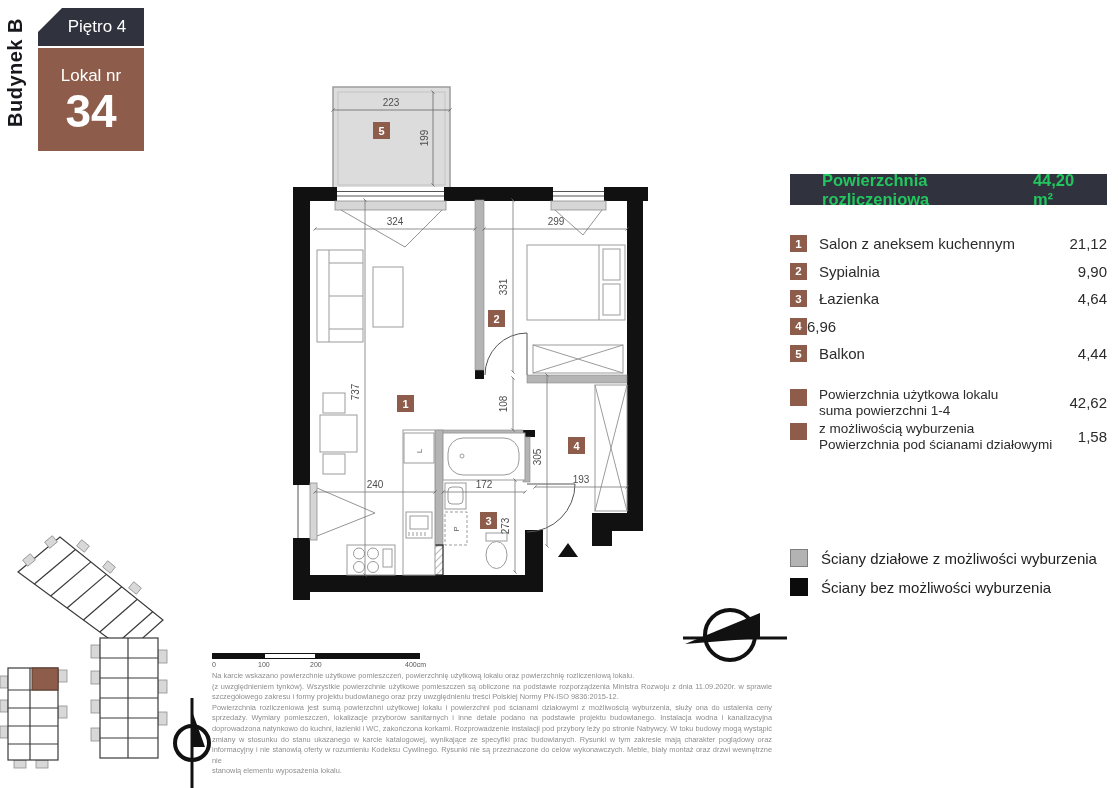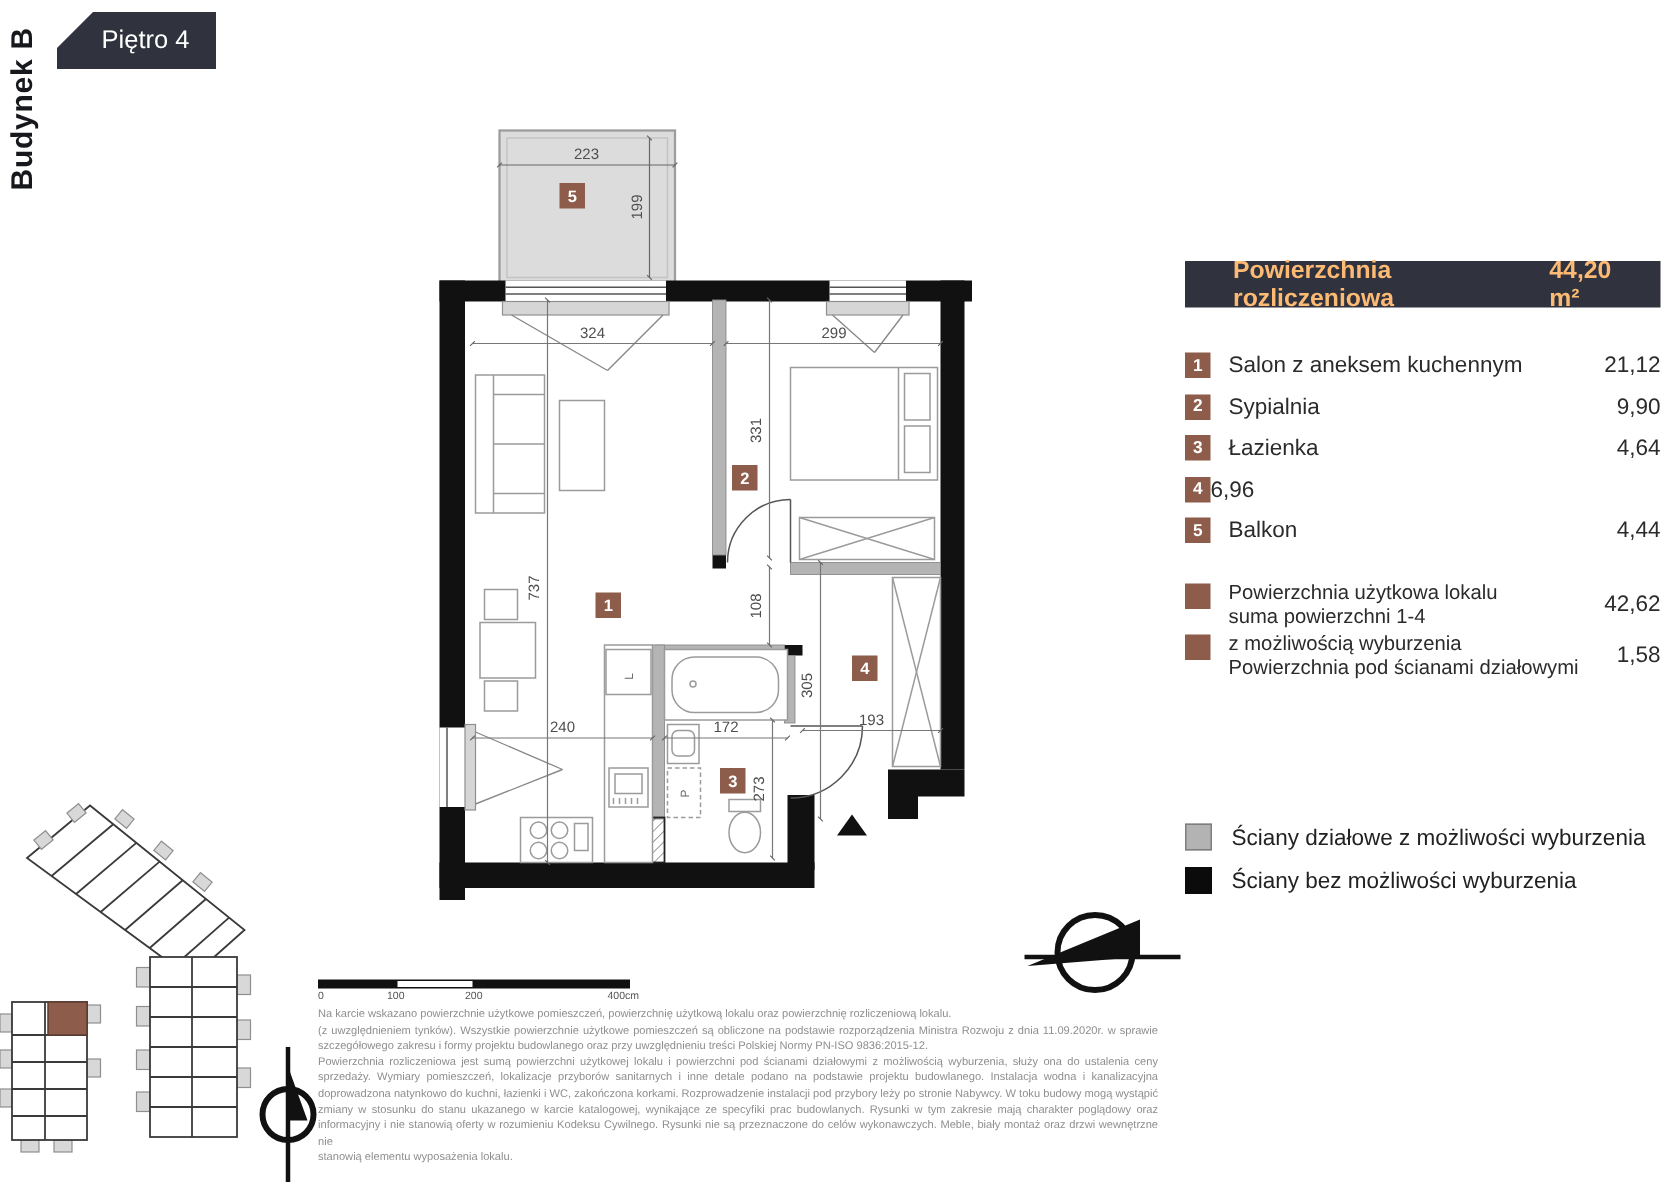--- a/index.html
+++ b/index.html
@@ -17,21 +17,21 @@
   #floor-box span{color:#fff;font-size:17px;padding-left:12px;}
   #unit-box{left:38px;top:48px;width:106px;height:103px;background:#8e5c4a;
     display:flex;flex-direction:column;align-items:center;justify-content:center;}
   #unit-box .lbl{color:#fff;font-size:17px;margin-bottom:2px;}
   #unit-box .num{color:#fff;font-size:46px;font-weight:bold;line-height:46px;}
 
   
   #sum-header{left:790px;top:174px;width:317px;height:31px;background:#30333d;
     display:flex;align-items:center;justify-content:space-between;
     padding:0 10px 0 32px;box-sizing:border-box;}
-  #sum-header .h-lbl,#sum-header .h-val{color:#fdba74;font-size:16.5px;font-weight:bold;}
+  #sum-header .h-lbl,#sum-header .h-val{color:#22c55e;font-size:16.5px;font-weight:bold;}
   #room-list{left:790px;top:235px;width:317px;}
   .room-row{display:flex;align-items:center;height:17px;margin-bottom:10.5px;}
   .badge{width:17px;height:17px;background:#8e5c4a;color:#fff;font-size:11.5px;font-weight:bold;
     display:flex;align-items:center;justify-content:center;flex:0 0 17px;}
   .room-row .nm{flex:1;font-size:15px;margin-left:12px;color:#2b2b2b;}
   .room-row .ar{font-size:15px;color:#2b2b2b;}
   #totals{left:790px;top:387px;width:317px;}
   .tot-row{display:flex;align-items:flex-start;margin-bottom:3px;}
   .tot-row .sq{width:17px;height:17px;background:#8e5c4a;flex:0 0 17px;margin-top:2px;}
   .tot-row .tl{flex:1;margin-left:12px;font-size:13.5px;line-height:15.5px;color:#2b2b2b;}
@@ -60,20 +60,24 @@
   .badgetxt{font-size:11px;font-weight:bold;fill:#fff;}
 </style>
 </head>
 <body>
 
 <div id="page">
 
   <div class="abs" id="building-label">Budynek B</div>
   <div class="abs" id="floor-box">
     <span>Piętro 4</span>
+  </div>
+  <div class="abs" id="unit-box">
+    <div class="lbl">Lokal nr</div>
+    <div class="num">34</div>
   </div>
 
   <svg class="abs" style="left:285px;top:82px;" width="380" height="528" viewBox="0 0 380 528">
     <defs>
       <marker id="tick" markerWidth="8" markerHeight="8" refX="4" refY="4" orient="auto">
         <line x1="2" y1="6" x2="6" y2="2" stroke="#666" stroke-width="1"></line>
       </marker>
       <pattern id="hatch" width="5" height="5" patternTransform="rotate(45)" patternUnits="userSpaceOnUse">
         <line x1="0" y1="0" x2="0" y2="5" stroke="#777" stroke-width="1"></line>
       </pattern>

